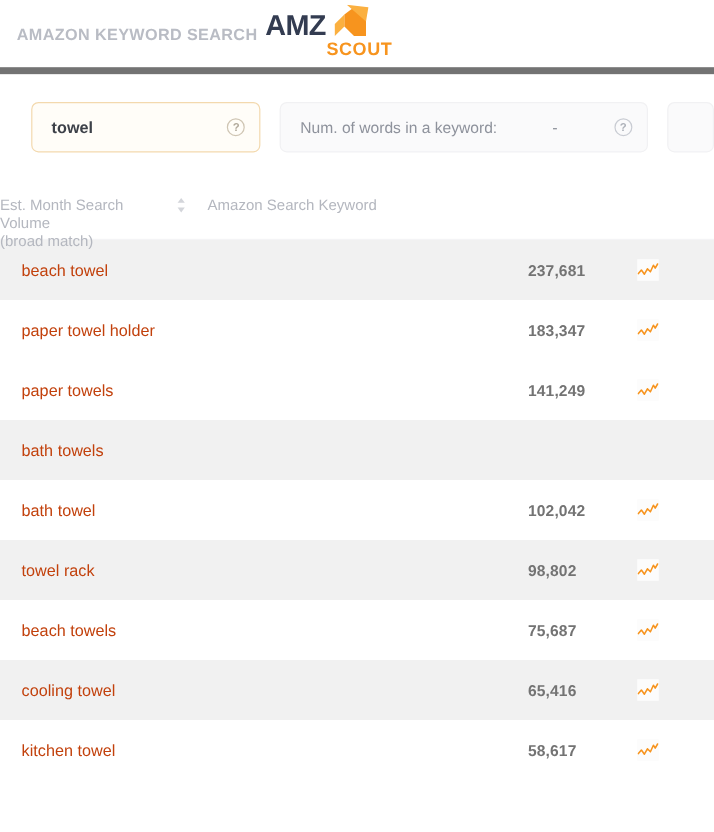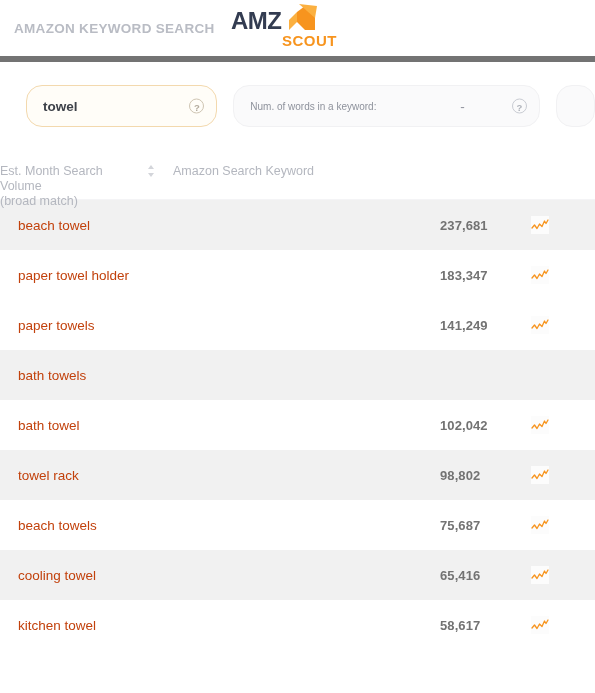--- a/index.html
+++ b/index.html
@@ -38,41 +38,41 @@
     margin-left: 14px;
     font-size: 13.5px;
     letter-spacing: 0.3px;
     color: #b9bcc4;
     font-weight: 600;
     text-transform: uppercase;
     white-space: nowrap;
   }
   .logo {
     position: absolute;
-    left: 231px;
+    left: 221px;
     top: 4px;
     width: 112px;
     height: 46px;
   }
 
   
   .filter-bar {
     position: relative;
     height: 88px;
     flex: 0 0 88px;
     background: #ffffff;
     display: flex;
     align-items: center;
     padding-left: 26px;
     box-sizing: border-box;
   }
   .field {
     position: relative;
     height: 42px;
-    border-radius: 16px;
+    border-radius: 6px;
     display: flex;
     align-items: center;
     box-sizing: border-box;
     padding: 0 12px 0 16px;
   }
   .field.keyword {
     width: 205px;
     background: #fffdf8;
     border: 1px solid #f3d9ae;
     margin-right: 16px;
@@ -89,21 +89,21 @@
     border: 1px solid #f1f1f3;
   }
 
   .field-value {
     font-size: 13.5px;
     color: #3d4149;
     font-weight: 700;
     white-space: nowrap;
   }
   .field-label {
-    font-size: 10px;
+    font-size: 13px;
     color: #8e929c;
     white-space: nowrap;
   }
   .field-dash {
     font-size: 13.5px;
     color: #8e929c;
     position: absolute;
     right: 74px;
   }
   .help-icon {

